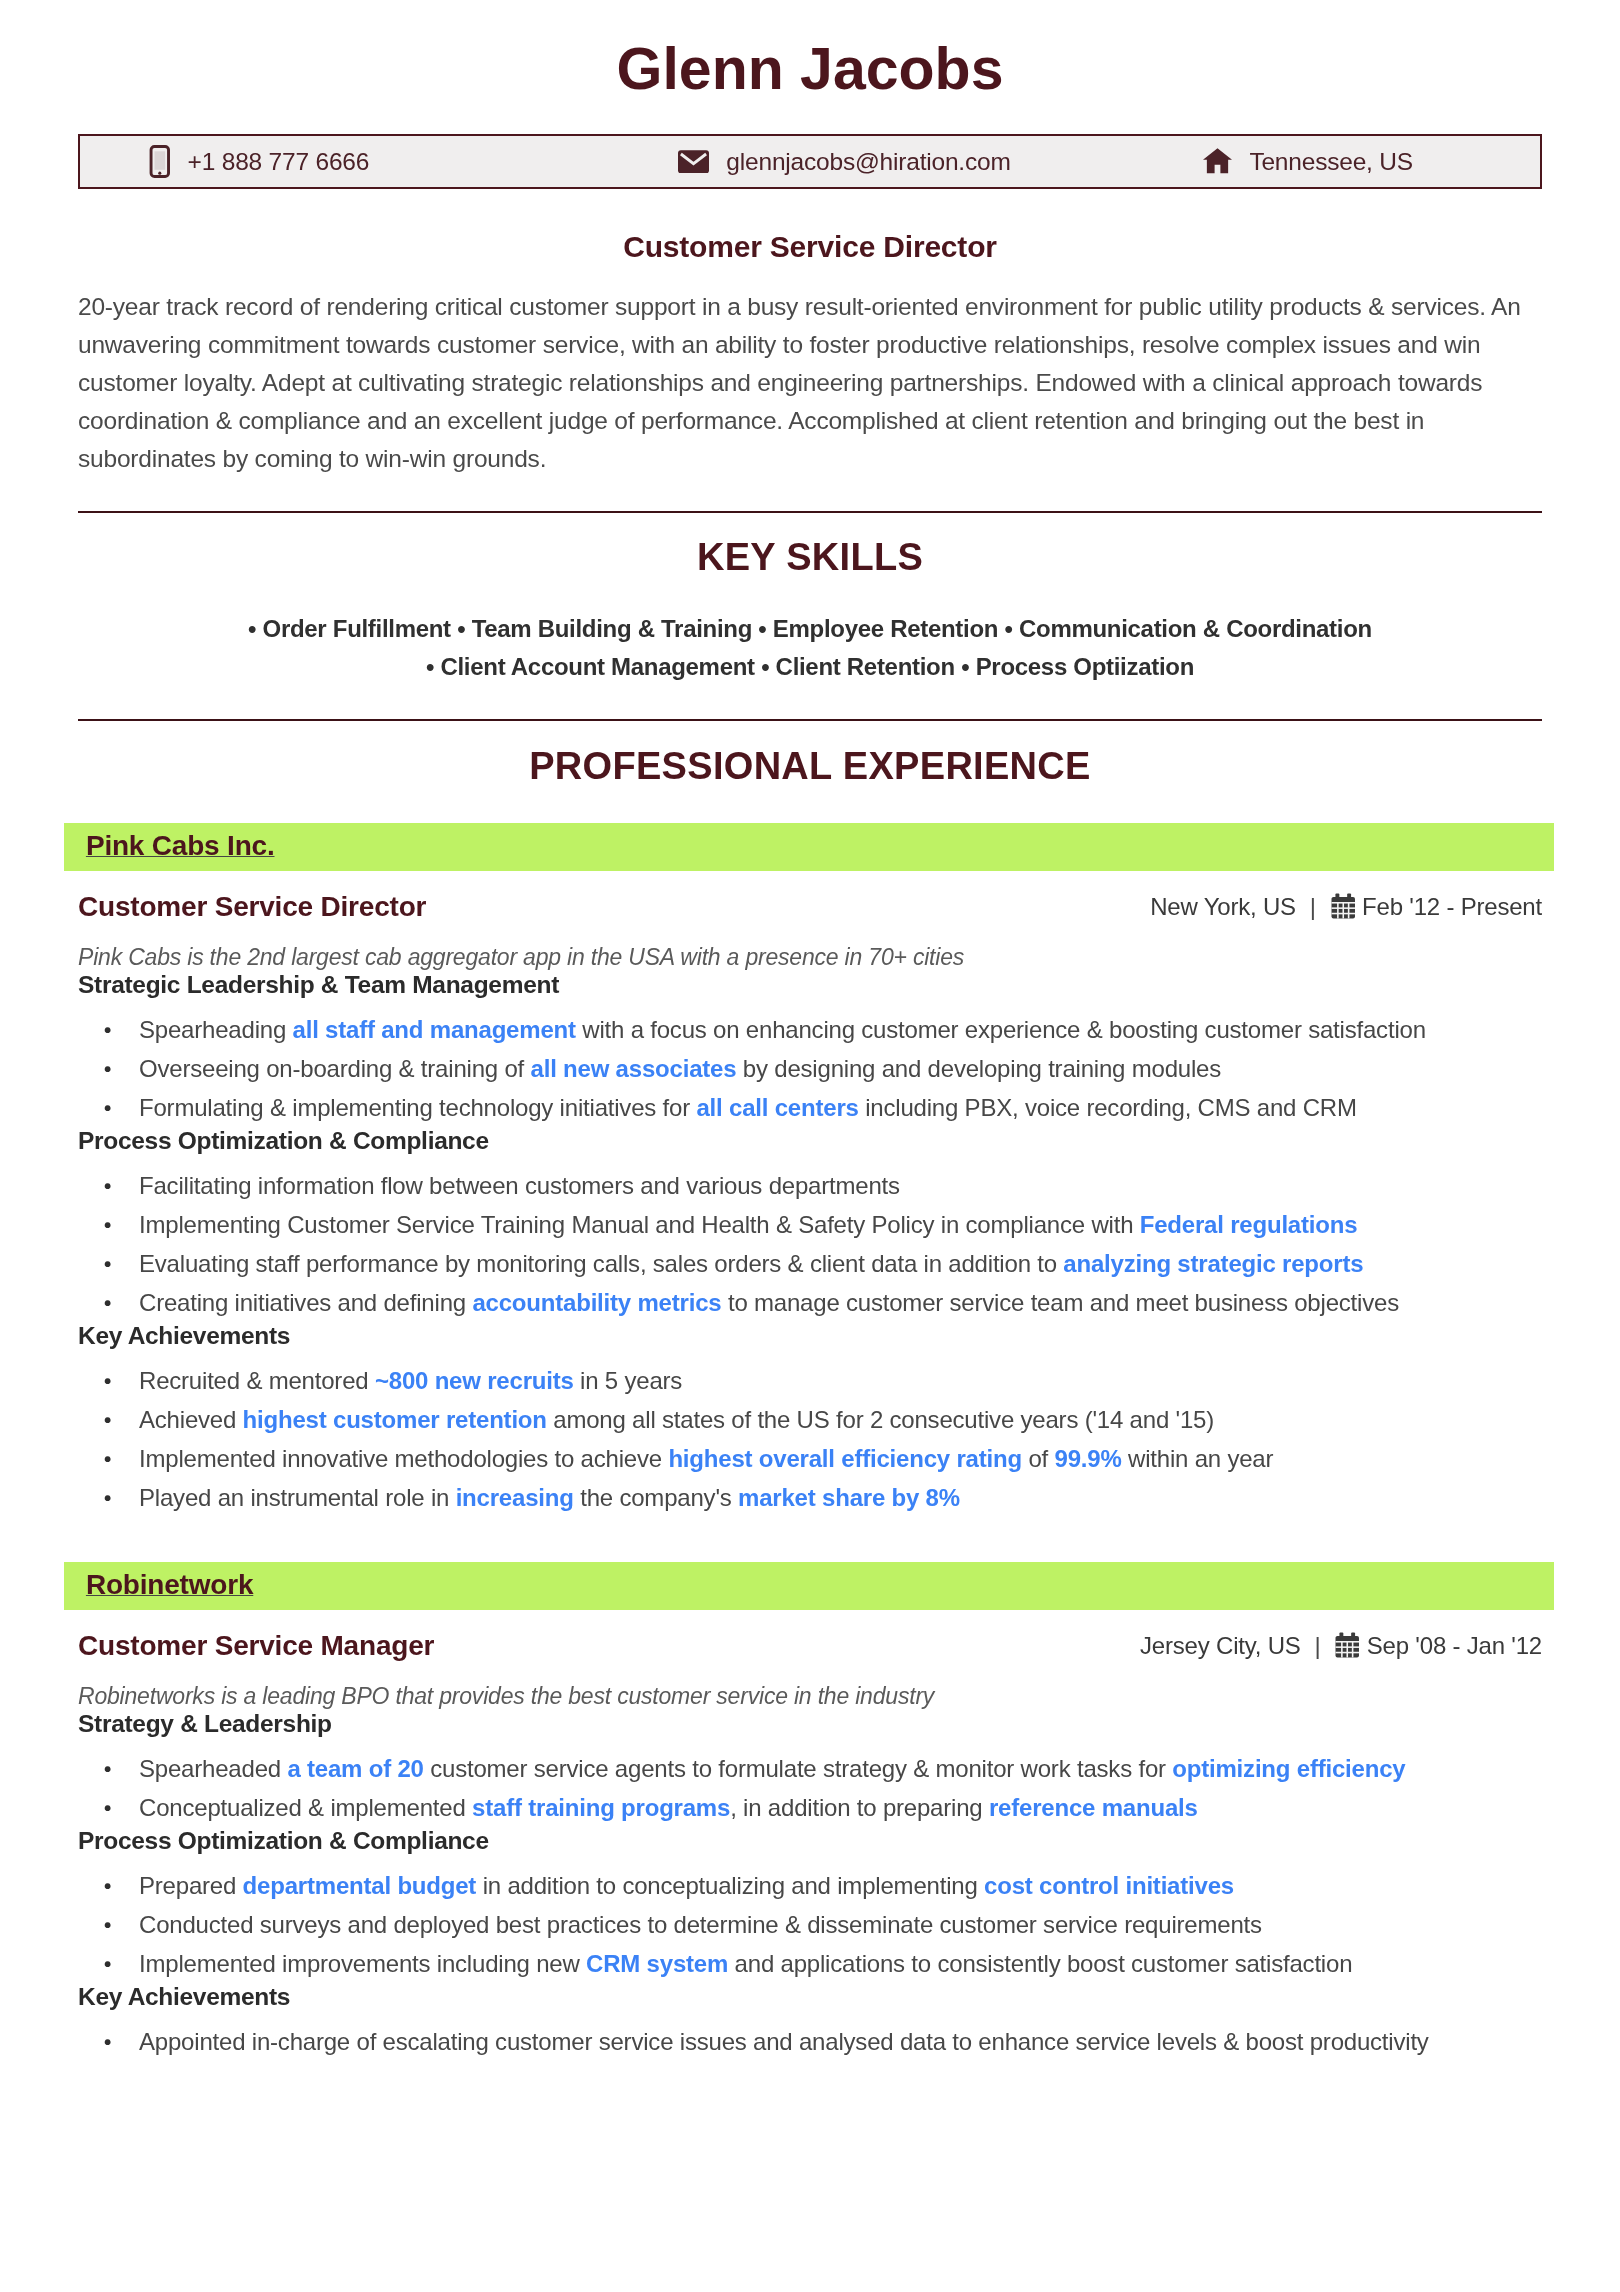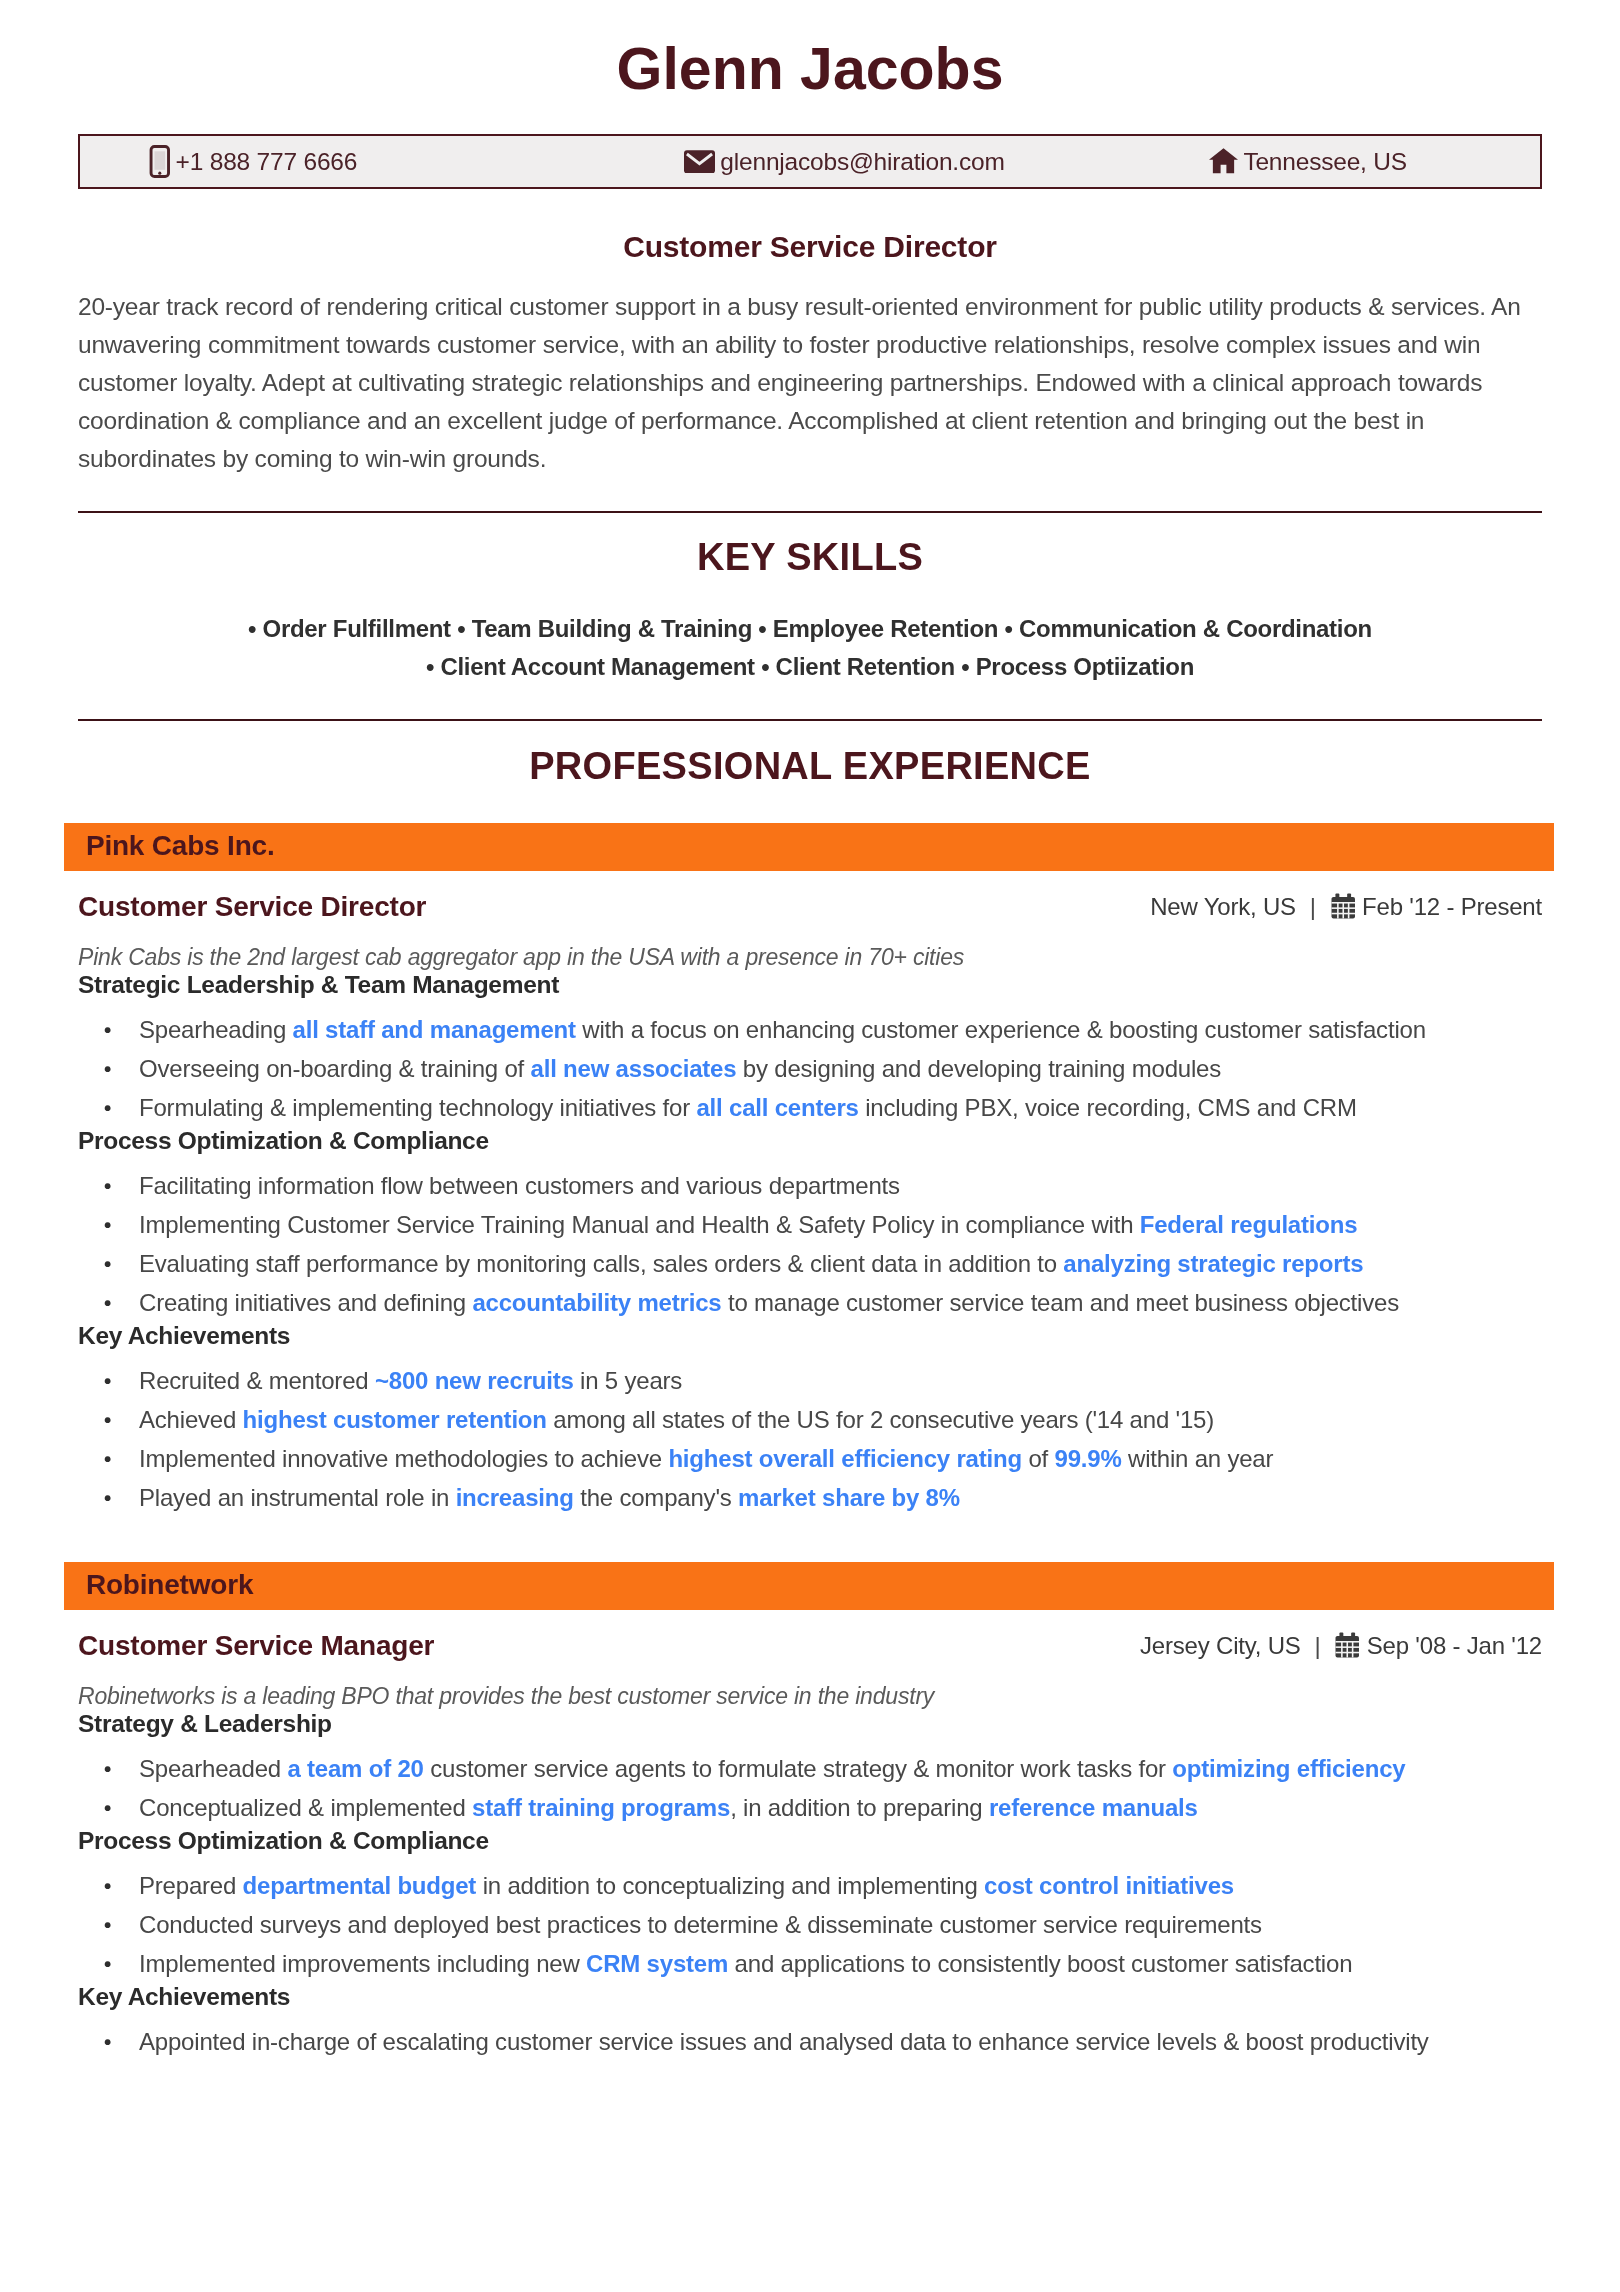--- a/index.html
+++ b/index.html
@@ -15,21 +15,21 @@
     margin:0; text-align:center;
     font-size:59px; font-weight:700; color:#4c161d; letter-spacing:0;
   }
 
   .contact-bar {
     margin-top:31px; height:55px;
     border:2.9px solid #4c161d; background:#f0eeee;
     display:flex; align-items:center;
   }
   .contact-item {
-    flex:1; display:flex; align-items:center; justify-content:center; gap:5px;
+    flex:1; display:flex; align-items:center; justify-content:center; gap:17px;
     font-size:24.5px; color:#4b2228;
   }
   .contact-item:first-child { justify-content:flex-start; padding-left:69px; }
   .cicon { flex:0 0 auto; display:block; }
 
   .headline {
     margin:41px 0 0; text-align:center;
     font-size:30px; font-weight:700; color:#4c161d;
   }
   .summary {
@@ -45,22 +45,23 @@
 
   .skills { margin-top:31px; text-align:center; }
   .skill-line {
     font-size:24px; font-weight:700; color:#303030; line-height:38px; letter-spacing:-0.3px;
   }
 
   .jobs { margin-top:35px; }
   .job + .job { margin-top:45px; }
 
   .company-banner {
-    background:#f97316; margin:0 -11.8px 0 -13.7px;
+    background:#bef264; margin:0 -11.8px 0 -13.7px;
     padding:7.8px 0 8.8px 21.6px;
+    text-decoration:underline;
   }
   .company { font-size:28px; font-weight:700; color:#4c161d; }
 
   .job-head { display:flex; justify-content:space-between; align-items:center; margin-top:19.6px; }
   .role { margin:0; font-size:28px; font-weight:700; color:#4c161d; }
   .job-meta { display:flex; align-items:center; gap:6px; font-size:24px; color:#3a3a3a; }
   .sep { margin:0 7.8px; color:#4a4a4a; }
 
   .blurb { margin:21.6px 0 0; font-style:italic; font-size:23px; color:#5a5a5a; }
 

